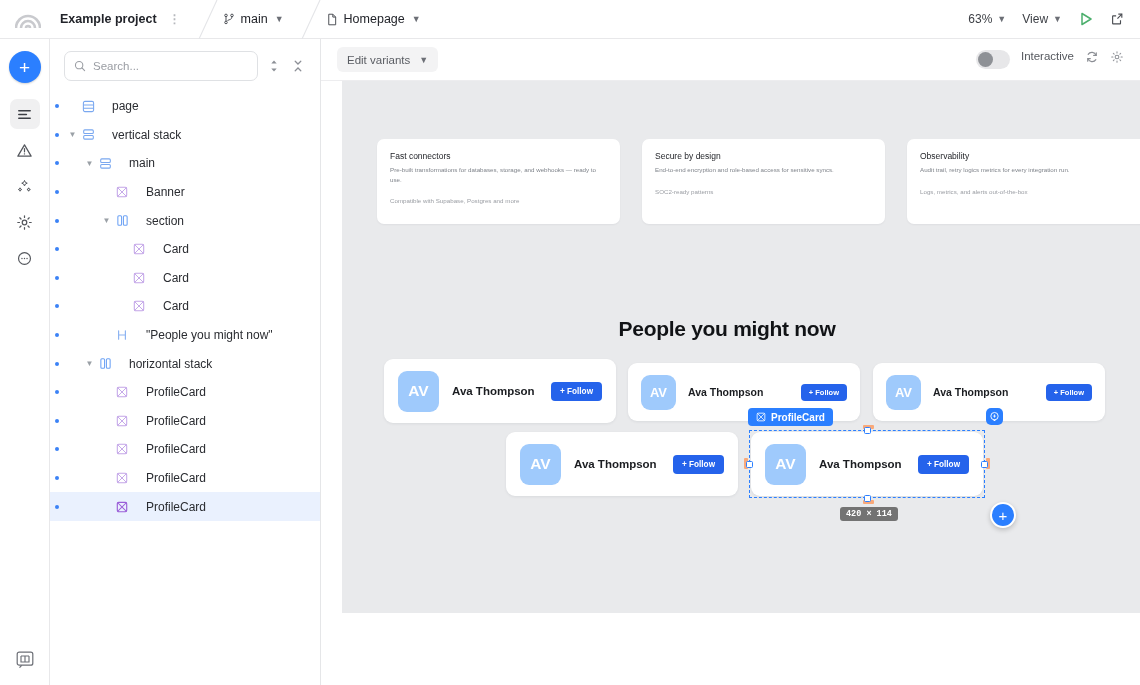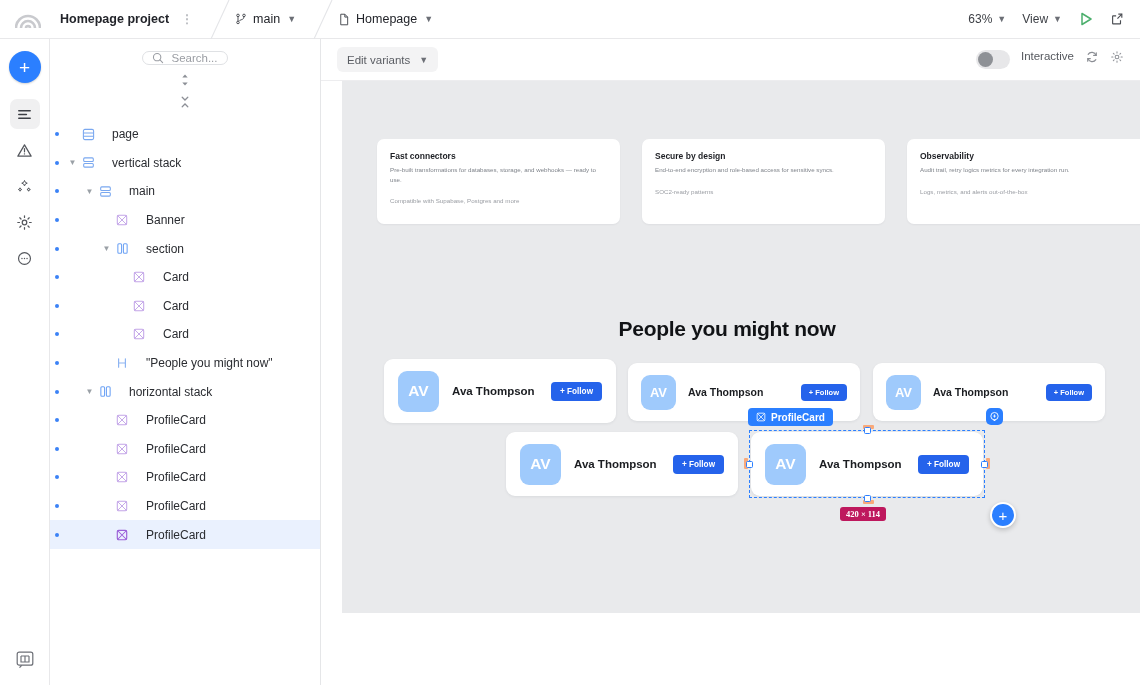--- a/index.html
+++ b/index.html
@@ -54,21 +54,21 @@
     color: #4a4d53;
   }
   .rail-btn.active { background: #f0f0f1; }
   .rail-bottom { margin-top: auto; margin-bottom: 10px; }
 
   
   .panel {
     position: absolute; top: 39px; left: 50px; width: 271px; height: 646px;
     background: #fff; border-right: 1px solid #e5e6e8;
   }
-  .search-row { padding: 12px 14px 0 14px; display: flex; align-items: center; gap: 8px; flex-direction: column; }
+  .search-row { padding: 12px 14px 0 14px; display: flex; align-items: center; gap: 8px; }
   .search-box {
     flex: 1; height: 30px; border: 1px solid #dfe1e4; border-radius: 7px;
     display: flex; align-items: center; gap: 7px; padding: 0 9px;
     font-size: 11.5px; color: #9a9da3; background: #fff;
   }
   .srch-ico { color: #9a9da3; display: flex; }
   .mini-ico { width: 16px; display: flex; align-items: center; justify-content: center; color: #8c8f96; }
 
   .tree { margin-top: 11px; }
   .node {
@@ -111,21 +111,21 @@
     position: absolute; top: 42px; left: 21px; width: 798px; height: 532px;
     background: #e9eaec;
   }
 
   
   .feat-row { position: absolute; top: 58px; left: 35px; display: flex; gap: 22px; }
   .feat-card {
     width: 243px; height: 85px; background: #fff; border-radius: 7px;
     padding: 12px 13px; box-shadow: 0 1px 2px rgba(16,24,40,.05);
   }
-  .feat-title { font-size: 8.5px; font-weight: 700; color: #1d1f24; margin-bottom: 4px; }
+  .feat-title { font-size: 8.5px; font-weight: 400; color: #1d1f24; margin-bottom: 4px; }
   .feat-desc { font-size: 6.2px; color: #7f838a; line-height: 1.55; }
   .feat-note { font-size: 6.2px; color: #9a9da3; margin-top: 13px; }
 
   .section-heading {
     position: absolute; top: 236px; left: 0; width: 770px; text-align: center;
     font-size: 21px; font-weight: 700; color: #111316; letter-spacing: -.3px;
   }
 
   
   .pcard {
@@ -170,23 +170,23 @@
   
   .sel-box {
     position: absolute; border: 1px dashed #2b7fff; z-index: 10; pointer-events: none;
   }
   .handle {
     position: absolute; width: 7px; height: 7px; background: #fff;
     border: 1.4px solid #2b7fff; border-radius: 1.5px; z-index: 14;
   }
   .pad-ind { position: absolute; background: #f9a97a; border-radius: 1px; z-index: 11; }
   .size-badge {
-    position: absolute; background: #be185d; color: #fff; font-size: 8.5px;
+    position: absolute; background: #737373; color: #fff; font-size: 8.5px;
     border-radius: 3px; padding: 2px 6px; font-weight: 600;
-    font-family: Liberation Serif, serif; z-index: 14; white-space: nowrap;
+    font-family: Liberation Mono, monospace; z-index: 14; white-space: nowrap;
   }
   .fab {
     position: absolute; width: 26px; height: 26px; border-radius: 50%;
     background: #2b7fff; color: #fff; display: flex; align-items: center;
     justify-content: center; font-size: 15px; z-index: 15;
     box-shadow: 0 2px 5px rgba(0,0,0,.2); border: 2px solid #fff;
   }
 </style>
 </head>
 <body>
@@ -196,21 +196,21 @@
   <div class="topbar">
     <div class="logo-wrap">
       <svg width="26" height="20" viewBox="0 0 26 20" fill="none">
         <path d="M1 19a12 12 0 0 1 24 0" stroke="#c9cace" stroke-width="2.6" fill="none"></path>
         <path d="M6 19a7 7 0 0 1 14 0" stroke="#c9cace" stroke-width="2.6" fill="none"></path>
         <path d="M11 19a2 2 0 0 1 4 0" stroke="#c9cace" stroke-width="2.6" fill="none"></path>
       </svg>
     </div>
 
     <div class="crumb first">
-      <span>Homepage project</span>
+      <span>Example project</span>
       <span class="dots-v">⋮</span>
     </div>
     <div class="crumb-sep">
       <svg width="26" height="39" viewBox="0 0 26 39">
           <path d="M4 39 L22 0" stroke="#e4e5e8" stroke-width="1.1" fill="none"></path>
         </svg>
     </div>
 
     <div class="crumb">
       <svg width="12" height="12" viewBox="0 0 16 16" fill="none">

